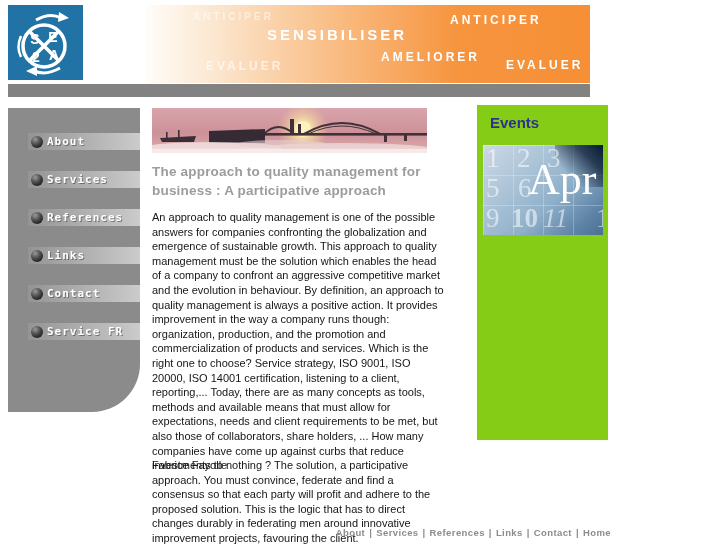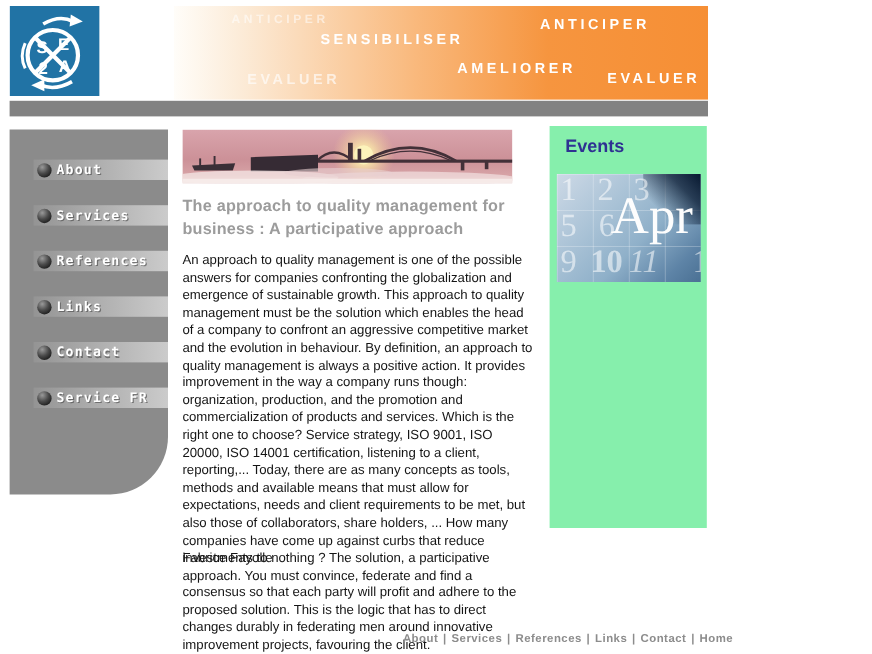--- a/index.html
+++ b/index.html
@@ -6,21 +6,21 @@
   .page{position:relative;width:727px;height:545px;background:#fff;overflow:hidden;
         font-family:"Liberation Sans",sans-serif;}
 
   
   .logo{position:absolute;left:8px;top:5px;width:75px;height:75px;cursor:pointer;}
   .banner{position:absolute;left:145px;top:5px;width:445px;height:78px;
           background:linear-gradient(to right,#fffdf9 0%,#fcecd9 12%,#f9b97d 45%,#f6953f 70%,#f68f35 100%);}
   .bword{position:absolute;color:#fff;font-family:Liberation Sans, sans-serif;
          font-weight:bold;letter-spacing:3px;white-space:nowrap;}
   .bw0{left:48px;top:6px;font-size:10px;opacity:.55;}
-  .bw1{left:122px;top:21px;font-size:12px;}
+  .bw1{left:122px;top:21px;font-size:15px;}
   .bw2{left:61px;top:54px;font-size:12px;opacity:.65;}
   .bw3{left:305px;top:8px;font-size:12px;}
   .bw4{left:236px;top:45px;font-size:12px;}
   .bw5{left:361px;top:53px;font-size:12px;}
   .header-bar{position:absolute;left:8px;top:84px;width:582px;height:13px;background:#828282;}
 
   
   .sidebar{position:absolute;left:8px;top:108px;width:132px;height:304px;
            background:#8b8b8b;border-bottom-right-radius:48px;}
   .menu-item{position:absolute;left:20px;width:112px;height:17px;display:flex;align-items:center;
@@ -34,21 +34,21 @@
   
   .bridge{position:absolute;left:152px;top:108px;width:275px;height:45px;}
   .page-title{position:absolute;left:152px;top:162px;width:302px;margin:0;
               color:#9c9c9c;font-size:13.5px;font-weight:bold;line-height:19px;letter-spacing:.2px;}
   .body-text{position:absolute;left:152px;top:210px;width:293px;margin:0;
              color:#151515;font-size:11px;line-height:14.6px;}
   .author{position:absolute;left:152px;top:458px;color:#151515;font-size:11px;line-height:14.6px;text-align:right;}
   .updated{position:absolute;left:152px;top:473px;color:#151515;font-size:11px;line-height:14.6px;}
 
   
-  .events{position:absolute;left:458px;top:105px;width:131px;height:335px;background:#86efac;}
+  .events{position:absolute;left:477px;top:105px;width:131px;height:335px;background:#84cc16;}
   .events-title{position:absolute;left:13px;top:9px;margin:0;color:#2e3192;font-size:15px;font-weight:bold;}
   .calendar{position:absolute;left:6px;top:40px;width:120px;height:90px;overflow:hidden;
             background:linear-gradient(135deg,#cdd9e6 0%,#a9c2d6 35%,#8fb0c9 60%,#5d83a6 85%,#4a7094 100%);}
   .cal-corner{position:absolute;right:0;top:0;width:48px;height:42px;
               background:linear-gradient(225deg,#071830 0%,rgba(7,24,48,.75) 30%,rgba(7,24,48,0) 72%);}
   .cal-grid{position:absolute;inset:0;
             background-image:linear-gradient(rgba(255,255,255,.25) 1px,transparent 1px),
                              linear-gradient(90deg,rgba(255,255,255,.25) 1px,transparent 1px);
             background-size:30px 30px;}
   .cal-num{position:absolute;font-family:"Liberation Serif",serif;color:rgba(255,255,255,.55);

